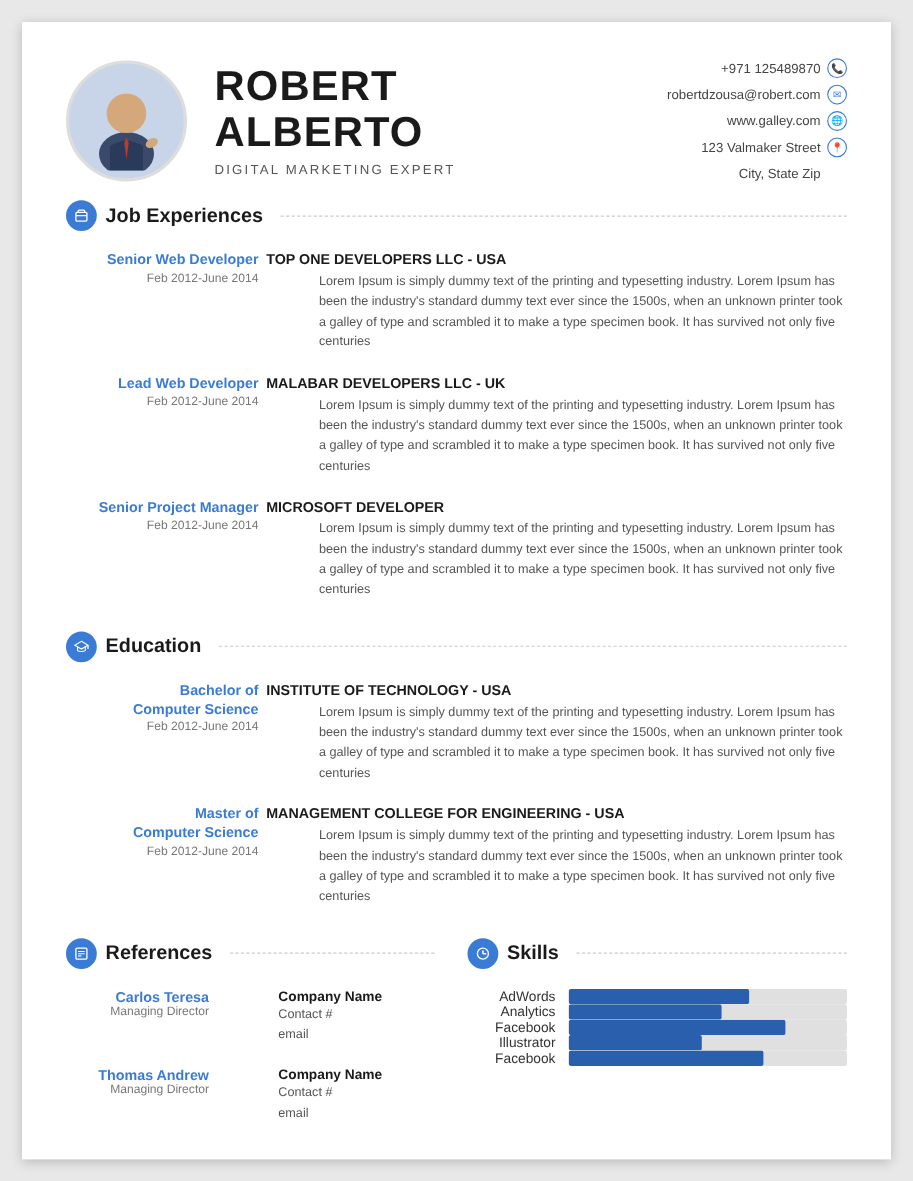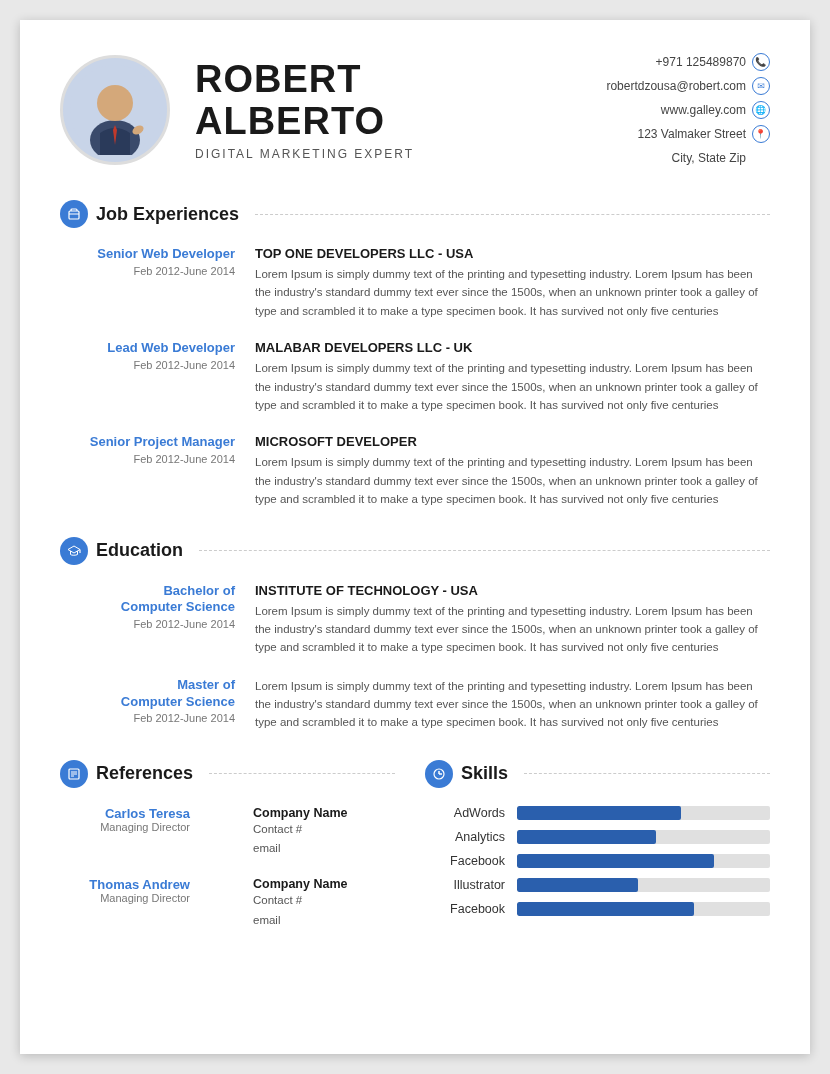--- a/index.html
+++ b/index.html
@@ -17,21 +17,21 @@
       width: 790px;
       min-height: 1034px;
       padding: 30px 40px;
       box-shadow: 0 2px 10px rgba(0,0,0,0.2);
     }
 
     
     .header {
       display: flex;
       align-items: center;
-      margin-bottom: 30px;
+      margin-bottom: 12px;
     }
     .avatar-circle {
       width: 110px;
       height: 110px;
       border-radius: 50%;
       border: 3px solid #ddd;
       overflow: hidden;
       flex-shrink: 0;
       margin-right: 25px;
       background: #c8d4e8;
@@ -119,21 +119,21 @@
     }
 
     
     .entries {
       display: flex;
       flex-direction: column;
       gap: 20px;
     }
     .entry {
       display: flex;
-      gap: 20px;
+      gap: 7px;
     }
     .entry-left {
       width: 175px;
       flex-shrink: 0;
       text-align: right;
     }
     .entry-left .role {
       font-size: 13px;
       font-weight: 700;
       color: #3a7bd5;
@@ -151,20 +151,21 @@
       font-size: 13px;
       font-weight: 900;
       color: #1a1a1a;
       margin-bottom: 4px;
       text-transform: uppercase;
     }
     .entry-right .description {
       font-size: 11.5px;
       color: #555;
       line-height: 1.6;
+      margin-left: 48px;
     }
 
     
     .bottom-section {
       display: flex;
       gap: 0;
     }
     .references-col {
       width: 50%;
       padding-right: 20px;
@@ -211,21 +212,20 @@
       font-size: 11.5px;
       color: #555;
       line-height: 1.7;
     }
 
     
     .skill-row {
       display: flex;
       align-items: flex-start;
       gap: 12px;
-      margin-bottom: 10px;
     }
     .skill-label {
       width: 80px;
       font-size: 12.5px;
       color: #333;
       text-align: right;
       flex-shrink: 0;
     }
     .skill-bar-bg {
       flex: 1;
@@ -359,20 +359,21 @@
         <div class="company">INSTITUTE OF TECHNOLOGY - USA</div>
         <div class="description">Lorem Ipsum is simply dummy text of the printing and typesetting industry. Lorem Ipsum has been the industry's standard dummy text ever since the 1500s, when an unknown printer took a galley of type and scrambled it to make a type specimen book. It has survived not only five centuries</div>
       </div>
     </div>
         <div class="entry">
       <div class="entry-left">
         <div class="role">Master of<br>Computer Science</div>
         <div class="dates">Feb 2012-June 2014</div>
       </div>
       <div class="entry-right">
+        <div class="company">MANAGEMENT COLLEGE FOR ENGINEERING - USA</div>
         <div class="description">Lorem Ipsum is simply dummy text of the printing and typesetting industry. Lorem Ipsum has been the industry's standard dummy text ever since the 1500s, when an unknown printer took a galley of type and scrambled it to make a type specimen book. It has survived not only five centuries</div>
       </div>
     </div>
       </div>
   </div>
 
   <div class="bottom-section">
 
     <div class="references-col">
       <div class="section-header">

